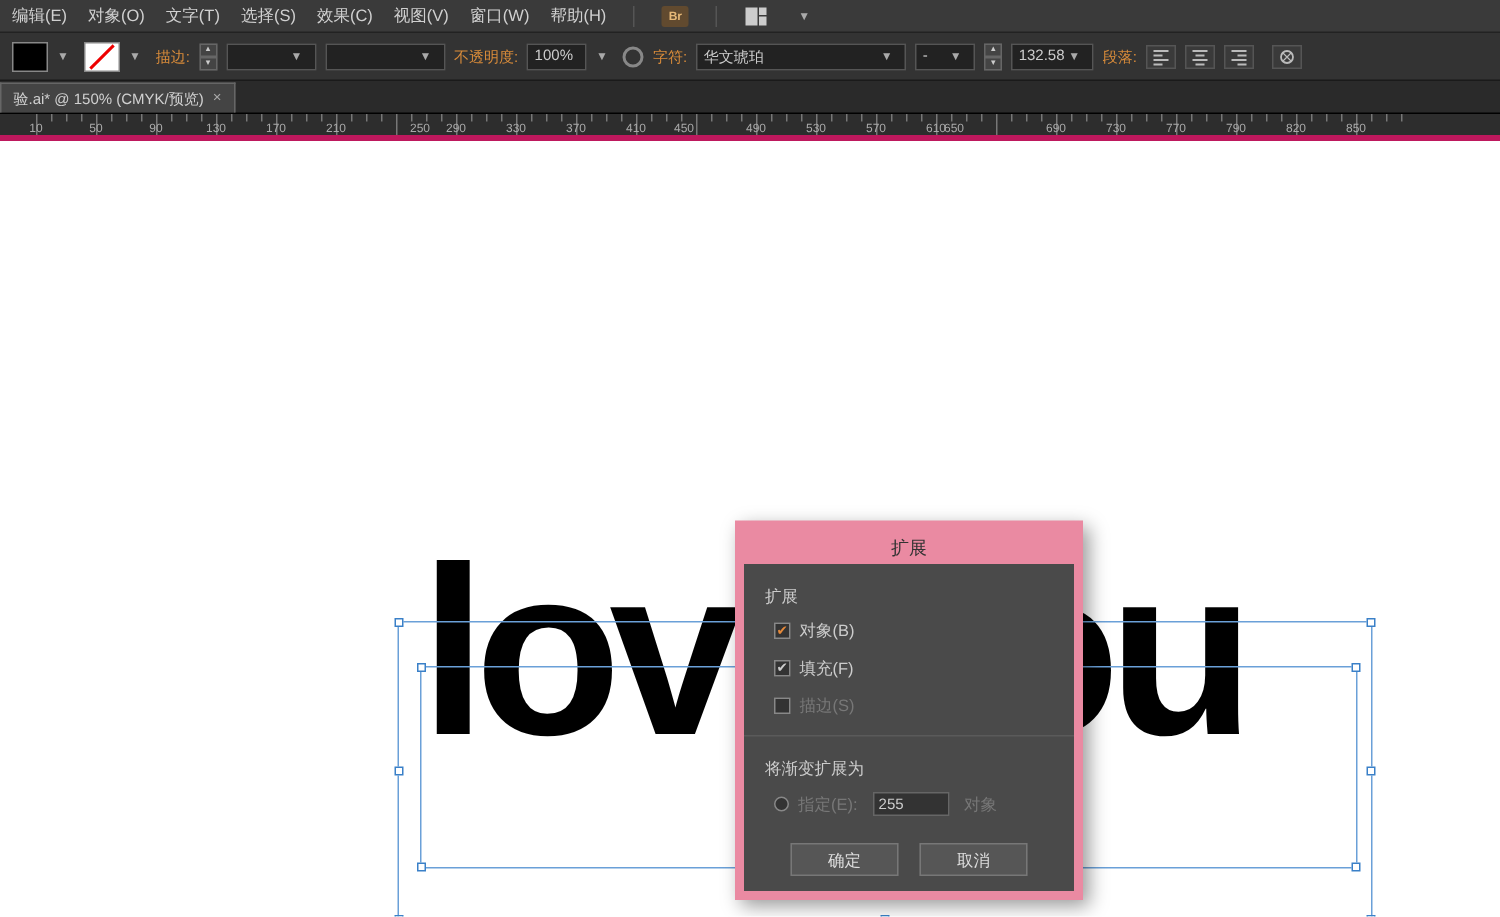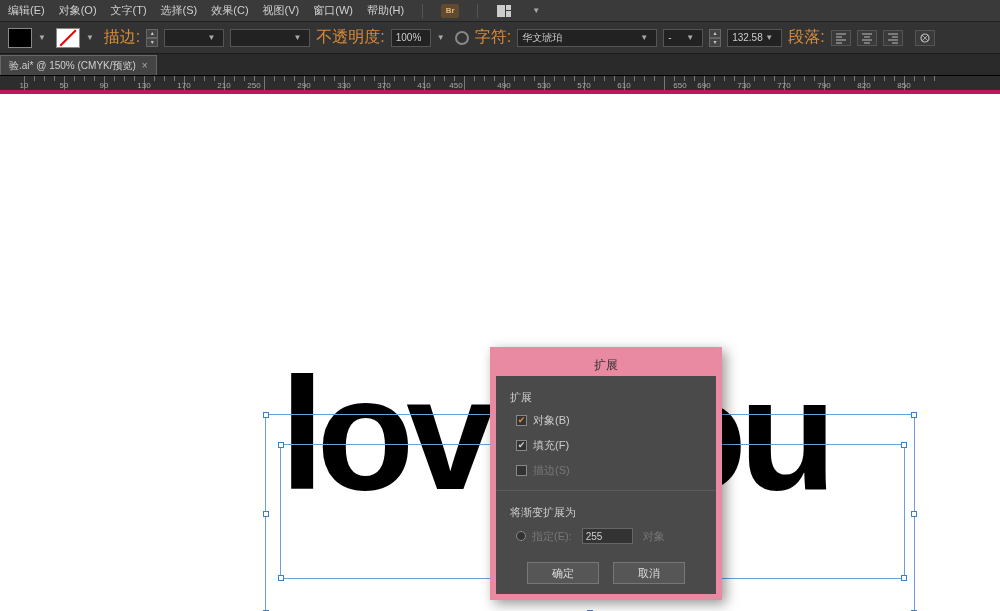--- a/index.html
+++ b/index.html
@@ -12,21 +12,21 @@
 .menubar .arrange { width: 22px; height: 14px; display: flex; align-items: center; }
 .menubar .arrange svg { width: 100%; height: 100%; }
 .menubar .dd-arrow { font-size: 8px; color: #aaa; }
 
 .optbar { height: 32px; background: #333; display: flex; align-items: center; padding: 0 8px; font-size: 11px; color: #aaa; gap: 6px; border-bottom: 1px solid #1a1a1a; }
 .swatch { width: 24px; height: 20px; border: 1px solid #888; display: flex; align-items: center; justify-content: center; }
 .swatch.black { background: #000; }
 .swatch.none { background: #fff; position: relative; }
 .swatch.none::after { content: ""; position: absolute; width: 22px; height: 2px; background: #e00; transform: rotate(-45deg); }
 .arrow-down { font-size: 8px; color: #aaa; margin-right: 4px; }
-.lbl-orange { color: #d88b3a; font-size: 16px; }
+.lbl-orange { color: #d88b3a; font-size: 10px; }
 .combo { height: 18px; background: #222; border: 1px solid #555; display: flex; align-items: center; padding: 0 4px; font-size: 10px; color: #ccc; }
 .combo.w60 { width: 60px; }
 .combo.w80 { width: 80px; }
 .combo.w140 { width: 140px; }
 .combo.w40 { width: 40px; }
 .combo.w55 { width: 55px; }
 .stepper { display: flex; flex-direction: column; width: 12px; }
 .stepper span { height: 9px; background: #444; border: 1px solid #666; font-size: 6px; color: #ccc; display: flex; align-items: center; justify-content: center; line-height: 1; }
 .opbtn { width: 20px; height: 16px; background: #3a3a3a; border: 1px solid #555; display: flex; align-items: center; justify-content: center; }
 .opbtn svg { width: 12px; height: 12px; }
@@ -194,21 +194,21 @@
     <div class="tick-label" style="left: 184px;">170</div>
     <div class="tick small" style="left: 194px;"></div>
     <div class="tick small" style="left: 204px;"></div>
     <div class="tick small" style="left: 214px;"></div>
     <div class="tick" style="left: 224px;"></div>
     <div class="tick-label" style="left: 224px;">210</div>
     <div class="tick small" style="left: 234px;"></div>
     <div class="tick small" style="left: 244px;"></div>
     <div class="tick small" style="left: 254px;"></div>
     <div class="tick" style="left: 264px;"></div>
-    <div class="tick-label" style="left: 254px;">250</div>
+    <div class="tick-label" style="left: 280px;">250</div>
     <div class="tick small" style="left: 274px;"></div>
     <div class="tick small" style="left: 284px;"></div>
     <div class="tick small" style="left: 294px;"></div>
     <div class="tick" style="left: 304px;"></div>
     <div class="tick-label" style="left: 304px;">290</div>
     <div class="tick small" style="left: 314px;"></div>
     <div class="tick small" style="left: 324px;"></div>
     <div class="tick small" style="left: 334px;"></div>
     <div class="tick" style="left: 344px;"></div>
     <div class="tick-label" style="left: 344px;">330</div>
@@ -244,21 +244,21 @@
     <div class="tick-label" style="left: 584px;">570</div>
     <div class="tick small" style="left: 594px;"></div>
     <div class="tick small" style="left: 604px;"></div>
     <div class="tick small" style="left: 614px;"></div>
     <div class="tick" style="left: 624px;"></div>
     <div class="tick-label" style="left: 624px;">610</div>
     <div class="tick small" style="left: 634px;"></div>
     <div class="tick small" style="left: 644px;"></div>
     <div class="tick small" style="left: 654px;"></div>
     <div class="tick" style="left: 664px;"></div>
-    <div class="tick-label" style="left: 680px;">650</div>
+    <div class="tick-label" style="left: 636px;">650</div>
     <div class="tick small" style="left: 674px;"></div>
     <div class="tick small" style="left: 684px;"></div>
     <div class="tick small" style="left: 694px;"></div>
     <div class="tick" style="left: 704px;"></div>
     <div class="tick-label" style="left: 704px;">690</div>
     <div class="tick small" style="left: 714px;"></div>
     <div class="tick small" style="left: 724px;"></div>
     <div class="tick small" style="left: 734px;"></div>
     <div class="tick" style="left: 744px;"></div>
     <div class="tick-label" style="left: 744px;">730</div>

